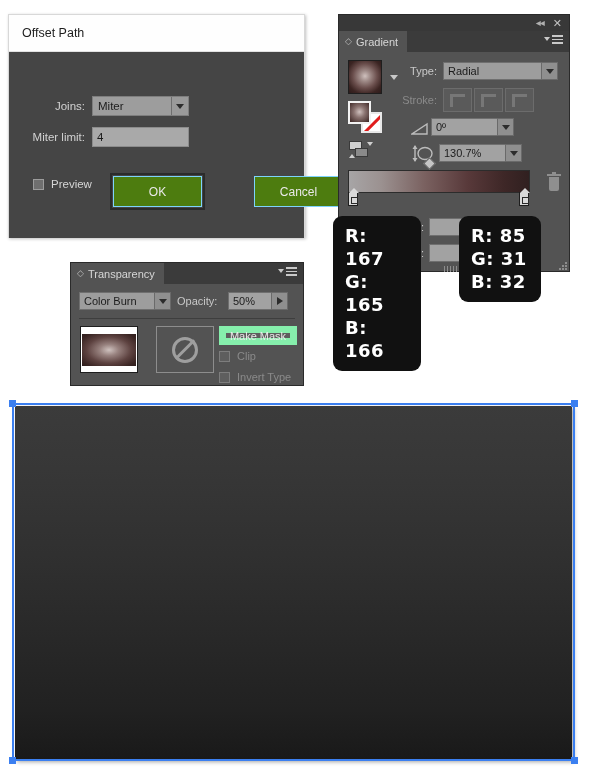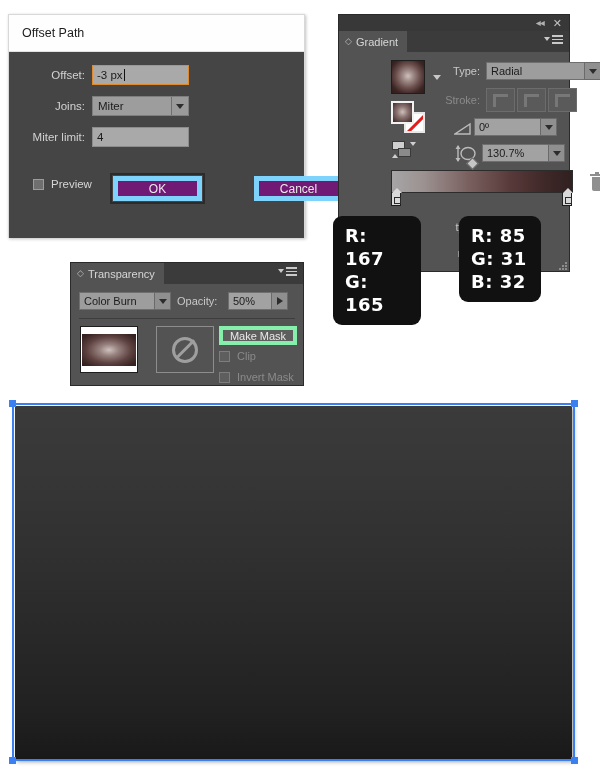--- a/index.html
+++ b/index.html
@@ -48,21 +48,21 @@
     background: #9a9a9a; border-left: 1px solid #6f6f6f;
     display: flex; align-items: center; justify-content: center;
   }
   .tri-down { width: 0; height: 0; border-left: 4px solid transparent; border-right: 4px solid transparent; border-top: 5px solid #2c2c2c; }
   .tri-right { width: 0; height: 0; border-top: 4px solid transparent; border-bottom: 4px solid transparent; border-left: 6px solid #2c2c2c; }
 
   .checkbox-sq {
     width: 11px; height: 11px; background: #6f6f6f; border: 1px solid #9c9c9c;
   }
   .dlg-btn {
-    height: 25px; background: #701a75; border: 5px solid #7dd3fc;
+    height: 31px; background: #4d7c0f; border: 1px solid #7dd3fc;
     color: #e9e9e9; font-size: 12px; display: flex; align-items: center; justify-content: center;
   }
   .dlg-btn.default { outline: 2px solid #2b2b2b; outline-offset: 1px; }
 
   
   .panel { position: absolute; background: #535353; border: 1px solid #2a2a2a; }
   .panel-topbar {
     height: 16px; background: #383838; display: flex; align-items: center;
     justify-content: flex-end; gap: 9px; padding-right: 7px;
   }
@@ -172,21 +172,21 @@
     display: flex; align-items: center; justify-content: center;
   }
   .no-symbol {
     width: 26px; height: 26px; border: 3px solid #9f9f9f; border-radius: 50%; position: relative;
   }
   .no-symbol:after {
     content: ""; position: absolute; left: -3px; top: 8px; width: 26px; height: 3px;
     background: #9f9f9f; transform: rotate(-45deg);
   }
   .mask-btn {
-    height: 19px; background: #5e5e5e; border: 4px solid #86efac; color: #e9e9e9;
+    height: 19px; background: #5e5e5e; border: 7px solid #86efac; color: #e9e9e9;
     font-size: 11px; display: flex; align-items: center; justify-content: center;
   }
   .cb-dim { width: 11px; height: 11px; background: #5e5e5e; border: 1px solid #7d7d7d; }
 
   
   #artboard-wrap { position: absolute; left: 12px; top: 403px; width: 563px; height: 360px; }
   #artboard {
     position: absolute; left: 3px; top: 3px; width: 557px; height: 354px;
     background: linear-gradient(to bottom, #3b3b3b 0%, #373737 18%, #303030 42%, #282828 66%, #212121 86%, #191919 100%);
     box-shadow: 2px 2px 4px rgba(0,0,0,.35);
@@ -207,27 +207,20 @@
 <body>
 
 <div id="root">
 
   <div class="dialog">
     <div class="dialog-titlebar">
       <span class="dialog-title">Offset Path</span>
     </div>
     <div class="dialog-body">
 
-      <div class="field-row" style="top:12px;">
-        <div class="field-label">Offset:</div>
-        <div class="text-input focused" style="width:97px;">
-          <span>-3 px</span>
-            <span class="caret"></span>
-        </div>
-      </div>
 
       <div class="field-row" style="top:43px;">
         <div class="field-label">Joins:</div>
         <div class="select-input" style="width:97px;">
           <span>Miter</span>
           <span class="select-arrowbox">
               <i class="tri-down"></i>
             </span>
         </div>
       </div>
@@ -265,21 +258,21 @@
       <div class="panel-menu-icon">
         <i class="tri-down" style="border-top-color:#c9c9c9;border-left-width:3px;border-right-width:3px;border-top-width:4px;"></i>
         <span class="hamb">
             <i></i>
             <i></i>
             <i></i>
           </span>
       </div>
     </div>
 
-    <div style="position:relative; height:220px;margin-left:43px;">
+    <div style="position:relative; height:220px;">
 
       <div style="position:absolute; left:9px; top:8px;" class="grad-swatch"></div>
       <i class="tri-down" style="position:absolute; left:51px; top:23px; border-top-color:#c8c8c8;"></i>
 
       <div class="fillstroke" style="position:absolute; left:9px; top:49px;">
         <div class="fs-stroke">
             <span class="fs-slash"></span>
           </div>
         <div class="fs-fill"></div>
       </div>
@@ -437,28 +430,29 @@
 
       <div class="mask-btn" style="position:absolute; left:148px; top:42px; width:78px;">
         <span>Make Mask</span>
       </div>
       <div style="position:absolute; left:148px; top:66px; display:flex; align-items:center; gap:7px;">
         <span class="cb-dim"></span>
         <span class="panel-label dim">Clip</span>
       </div>
       <div style="position:absolute; left:148px; top:87px; display:flex; align-items:center; gap:7px;">
         <span class="cb-dim"></span>
-        <span class="panel-label dim">Invert Mask</span>
+        <span class="panel-label dim">Invert Type</span>
       </div>
     </div>
   </div>
 
   <div class="ov-tip" style="left:333px; top:216px; width:88px;">
     <div>R: 167</div>
     <div>G: 165</div>
+    <div>B: 166</div>
   </div>
   <div class="ov-tip" style="left:459px; top:216px; width:82px;">
     <div>R: 85</div>
     <div>G: 31</div>
     <div>B: 32</div>
   </div>
 
   <div id="artboard-wrap">
     <div id="artboard"></div>
     <div id="selection-frame" style="left:0px; top:0px; width:563px; height:358px;">

